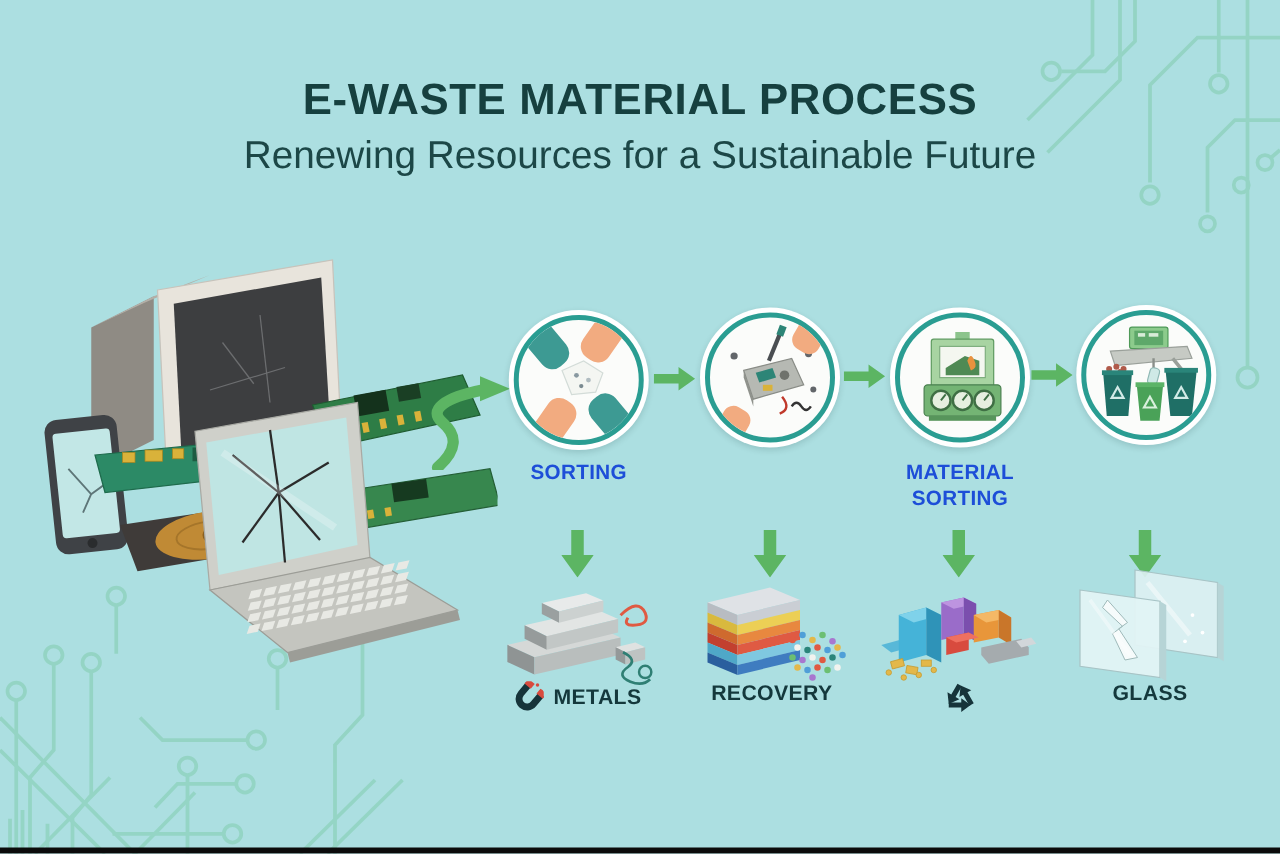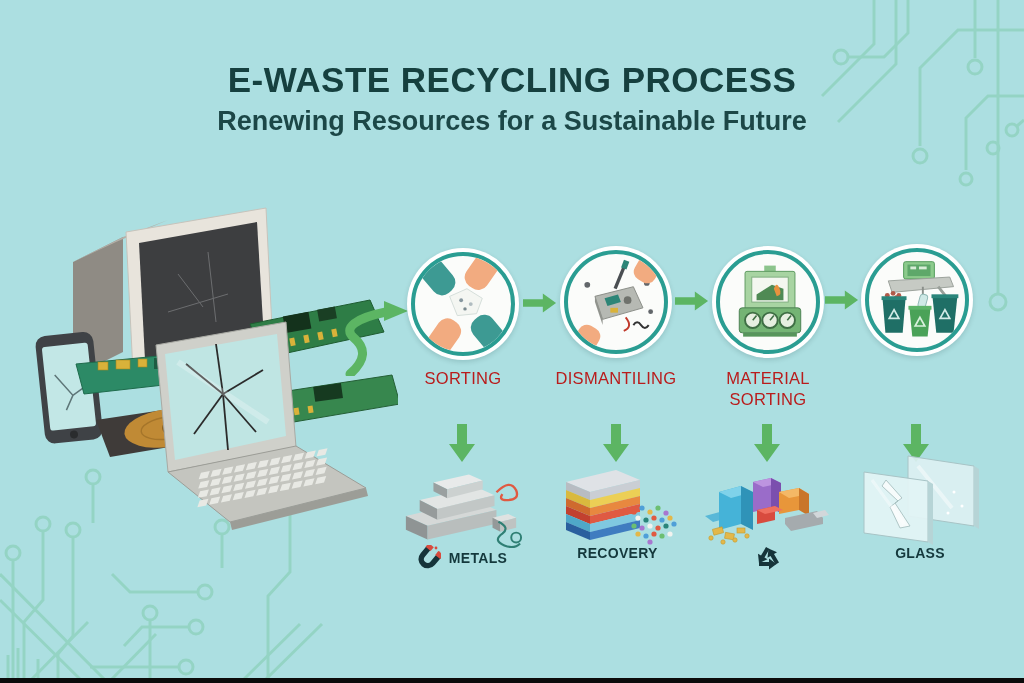--- a/index.html
+++ b/index.html
@@ -4,30 +4,30 @@
 <style>
   html,body{margin:0;padding:0;}
   .page{position:relative;width:1024px;height:683px;background:#ACDFE1;overflow:hidden;
         font-family:"Liberation Sans",sans-serif;color:#14383C;}
   .layer{position:absolute;inset:0;}
   .traces{z-index:0;}
   .content{z-index:1;}
   .abs{position:absolute;}
   .title{top:60px;left:0;width:1024px;text-align:center;font-size:35px;font-weight:700;
          letter-spacing:.5px;color:#16403F;}
-  .subtitle{top:106px;left:0;width:1024px;text-align:center;font-size:27px;font-weight:700;color:#1C4747;}
+  .subtitle{top:106px;left:0;width:1024px;text-align:center;font-size:31px;font-weight:400;color:#1C4747;}
   .circle{width:112px;height:112px;border-radius:50%;background:#ffffff;
           box-shadow:0 2px 5px rgba(0,40,40,.15);}
   .circle-inner{position:absolute;inset:4px;border:4px solid #2A9D92;border-radius:50%;
           background:#FBFCFA;overflow:hidden;}
   .circle-inner svg{position:absolute;inset:2px;width:96px;height:96px;}
-  .step-label{font-size:16.5px;font-weight:400;text-align:center;letter-spacing:.3px;
-          line-height:1.25;color:#b91c1c;}
+  .step-label{font-size:16.5px;font-weight:700;text-align:center;letter-spacing:.3px;
+          line-height:1.25;color:#1d4ed8;}
   .out-label-row{display:flex;align-items:center;justify-content:center;gap:8px;}
-  .out-label{font-size:14px;font-weight:700;letter-spacing:.3px;color:#14383C;}
+  .out-label{font-size:17px;font-weight:700;letter-spacing:.3px;color:#14383C;}
   .black-bar{left:0;right:0;bottom:0;height:5px;background:#0B0B0B;}
 </style>
 </head>
 <body>
 
 <div class="page">
 
   <svg class="layer traces" viewBox="0 0 1024 683">
     <g stroke="#8FD2BE" stroke-width="3" fill="none" opacity="0.8">
       <path d="M822,96 L874,44 L874,0"></path>
@@ -71,21 +71,21 @@
       <path d="M8,655 L8,683"></path>
         <path d="M18,648 L18,683"></path>
         <path d="M38,659 L38,683"></path>
       <path d="M240,683 L300,624"></path>
         <path d="M262,683 L322,624"></path>
     </g>
   </svg>
 
   <div class="layer content">
 
-    <div class="abs title">E-WASTE RECYCLING PROCESS</div>
+    <div class="abs title">E-WASTE MATERIAL PROCESS</div>
     <div class="abs subtitle">Renewing Resources for a Sustainable Future</div>
 
     <svg class="abs" style="left:18px;top:182px" width="380" height="355" viewBox="0 0 380 355">
 
       <polygon points="55,80 105,55 105,170 55,195" fill="#8F8B84"></polygon>
       <polygon points="55,80 105,55 150,38 98,60" fill="#B3AFA7"></polygon>
 
       <polygon points="108,50 248,26 255,166 115,190" fill="#E8E4DC" stroke="#C7C3BB" stroke-width="1"></polygon>
       <polygon points="115,190 255,166 258,176 118,200" fill="#B7B3AB"></polygon>
       <polygon points="121,61 239,40 246,157 127,178" fill="#3D3E40"></polygon>
@@ -257,21 +257,20 @@
       <polygon points="0,7 21,7 21,1 35,11 21,21 21,15 0,15" fill="#5CB563"></polygon>
       </svg>
     <svg class="abs" style="left:675px;top:290px" width="34" height="22" viewBox="0 0 36 22">
       <polygon points="0,7 21,7 21,1 35,11 21,21 21,15 0,15" fill="#5CB563"></polygon>
       </svg>
     <svg class="abs" style="left:825px;top:289px" width="34" height="22" viewBox="0 0 36 22">
       <polygon points="0,7 21,7 21,1 35,11 21,21 21,15 0,15" fill="#5CB563"></polygon>
       </svg>
 
     <div class="abs step-label" style="left:383px;top:368px;width:160px">SORTING</div>
-    <div class="abs step-label" style="left:536px;top:368px;width:160px">DISMANTILING</div>
     <div class="abs step-label" style="left:708px;top:368px;width:120px">MATERIAL SORTING</div>
 
     <svg class="abs" style="left:449px;top:424px" width="26" height="38" viewBox="0 0 26 38">
       <polygon points="8,0 18,0 18,20 26,20 13,38 0,20 8,20" fill="#5CB563"></polygon>
       </svg>
     <svg class="abs" style="left:603px;top:424px" width="26" height="38" viewBox="0 0 26 38">
       <polygon points="8,0 18,0 18,20 26,20 13,38 0,20 8,20" fill="#5CB563"></polygon>
       </svg>
     <svg class="abs" style="left:754px;top:424px" width="26" height="38" viewBox="0 0 26 38">
       <polygon points="8,0 18,0 18,20 26,20 13,38 0,20 8,20" fill="#5CB563"></polygon>

